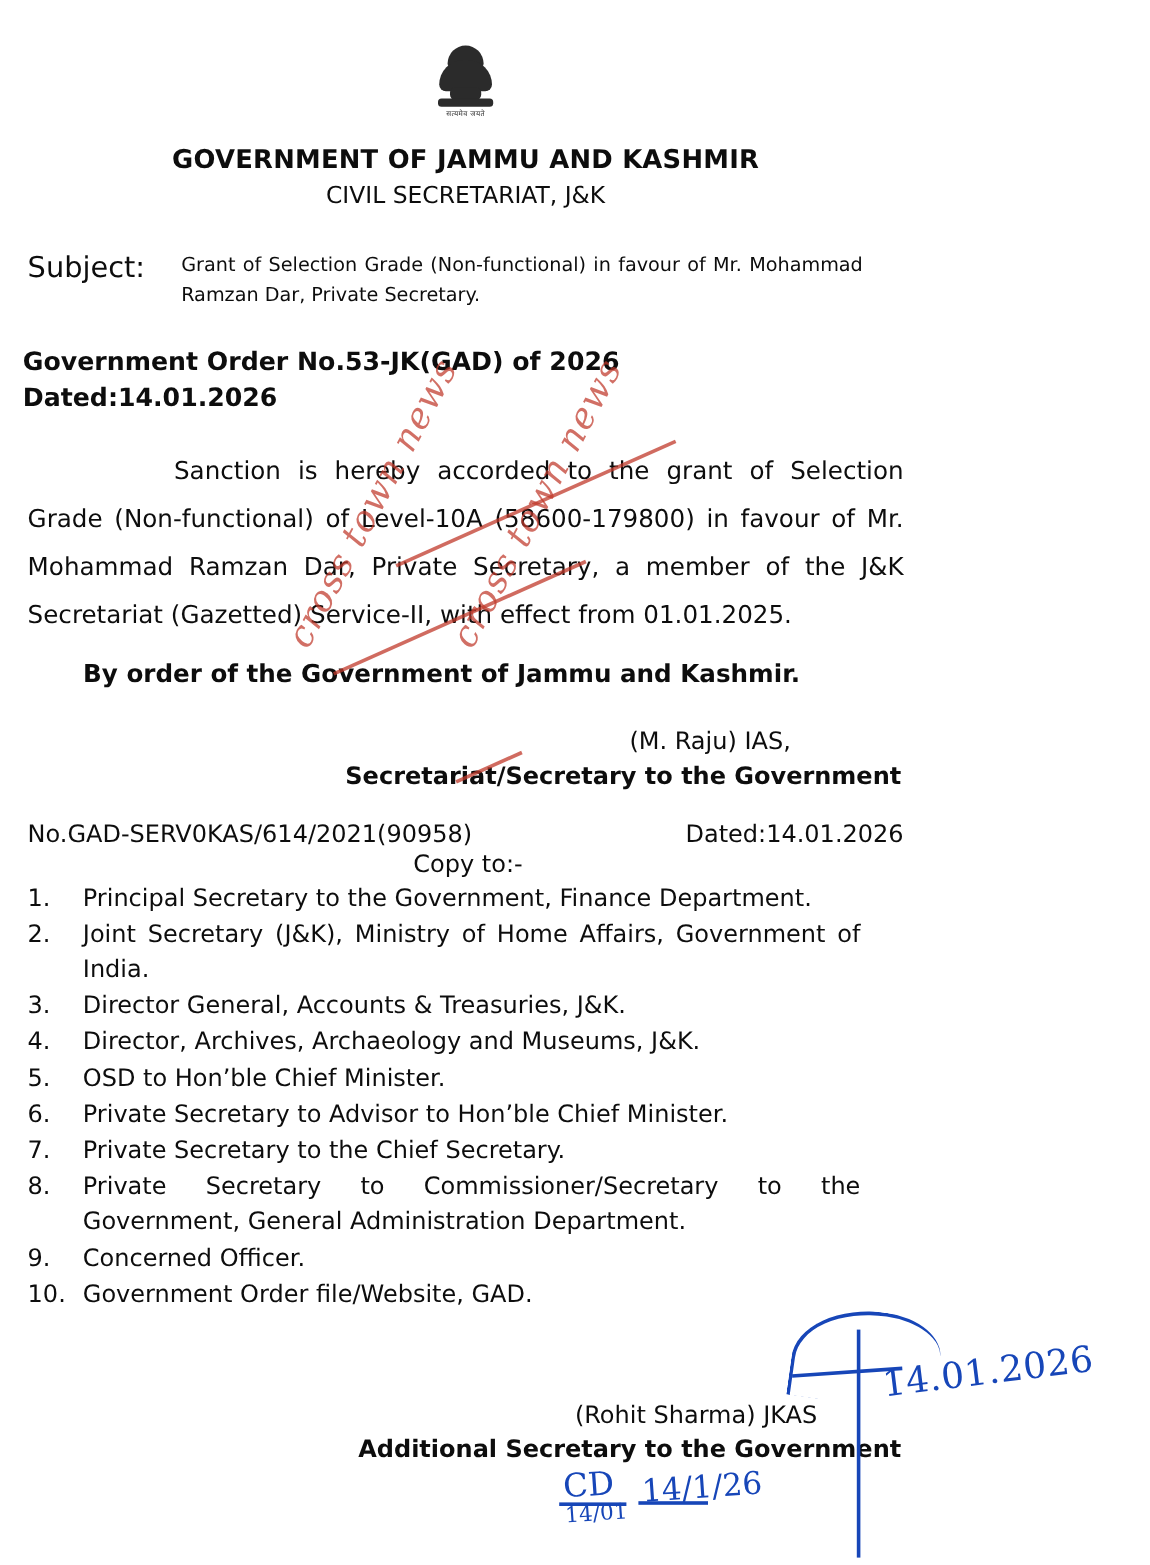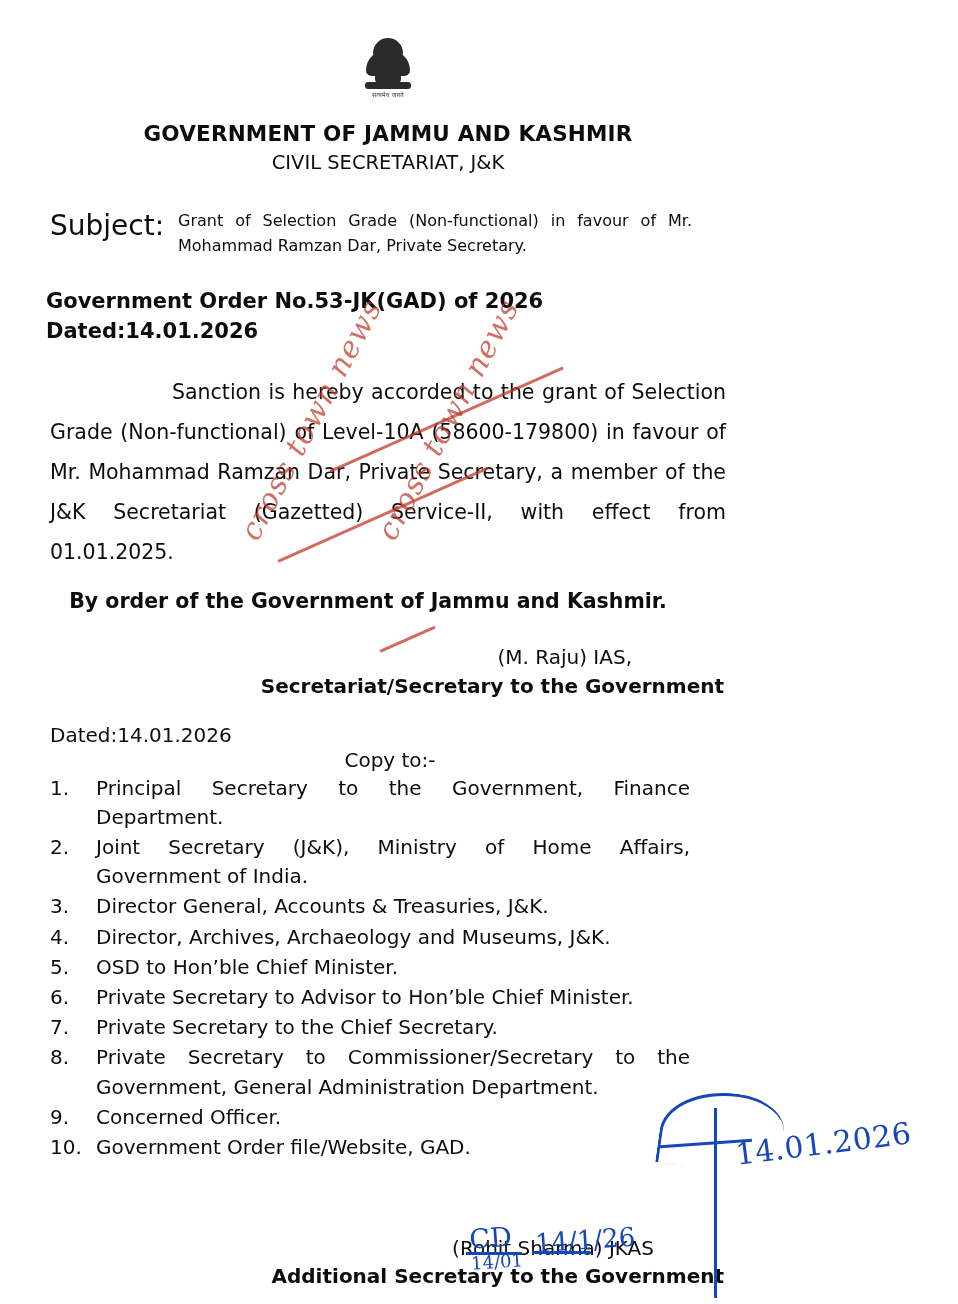--- a/index.html
+++ b/index.html
@@ -13,21 +13,21 @@
     position: relative;
     font-family: "DejaVu Sans", sans-serif;
     color: #0d0d0d;
     overflow: hidden;
   }
   .page {
     position: relative;
     width: 776px;
     height: 1304px;
     box-sizing: border-box;
-    padding: 0 46px;
+    padding: 0 19px;
   }
 
   
   .emblem-wrap {
     text-align: center;
     padding-top: 36px;
   }
   .emblem {
     display: inline-block;
     width: 54px;
@@ -102,21 +102,21 @@
   }
 
   
   .subject-row {
     display: flex;
     margin-top: 34px;
   }
   .subject-label {
     width: 128px;
     flex: 0 0 128px;
-    font-size: 28px;
+    font-size: 24px;
     padding-left: 4px;
   }
   .subject-text {
     flex: 1;
     font-size: 16px;
     line-height: 1.52;
     text-align: justify;
     padding-right: 38px;
   }
 
@@ -343,20 +343,21 @@
   <div class="body-para"><span class="indent"></span><span>Sanction is hereby accorded to the grant of Selection Grade (Non-functional) of Level-10A (58600-179800) in favour of Mr. Mohammad Ramzan Dar, Private Secretary, a member of the J&amp;K Secretariat (Gazetted) Service-II, with effect from 01.01.2025.</span></div>
 
   <div class="byorder">By order of the Government of Jammu and Kashmir.</div>
 
   <div class="sign1">
     <div class="nm">(M. Raju) IAS,</div>
     <div class="desig">Secretariat/Secretary to the Government</div>
   </div>
 
   <div class="endorse">
+    <div>No.GAD-SERV0KAS/614/2021(90958)</div>
     <div>Dated:14.01.2026</div>
   </div>
   <div class="copyto">Copy to:-</div>
 
   <ol class="copy-list">
     <li>
         <span class="num">1.</span>
         <span class="txt">Principal Secretary to the Government, Finance Department.</span>
       </li>
     <li>

